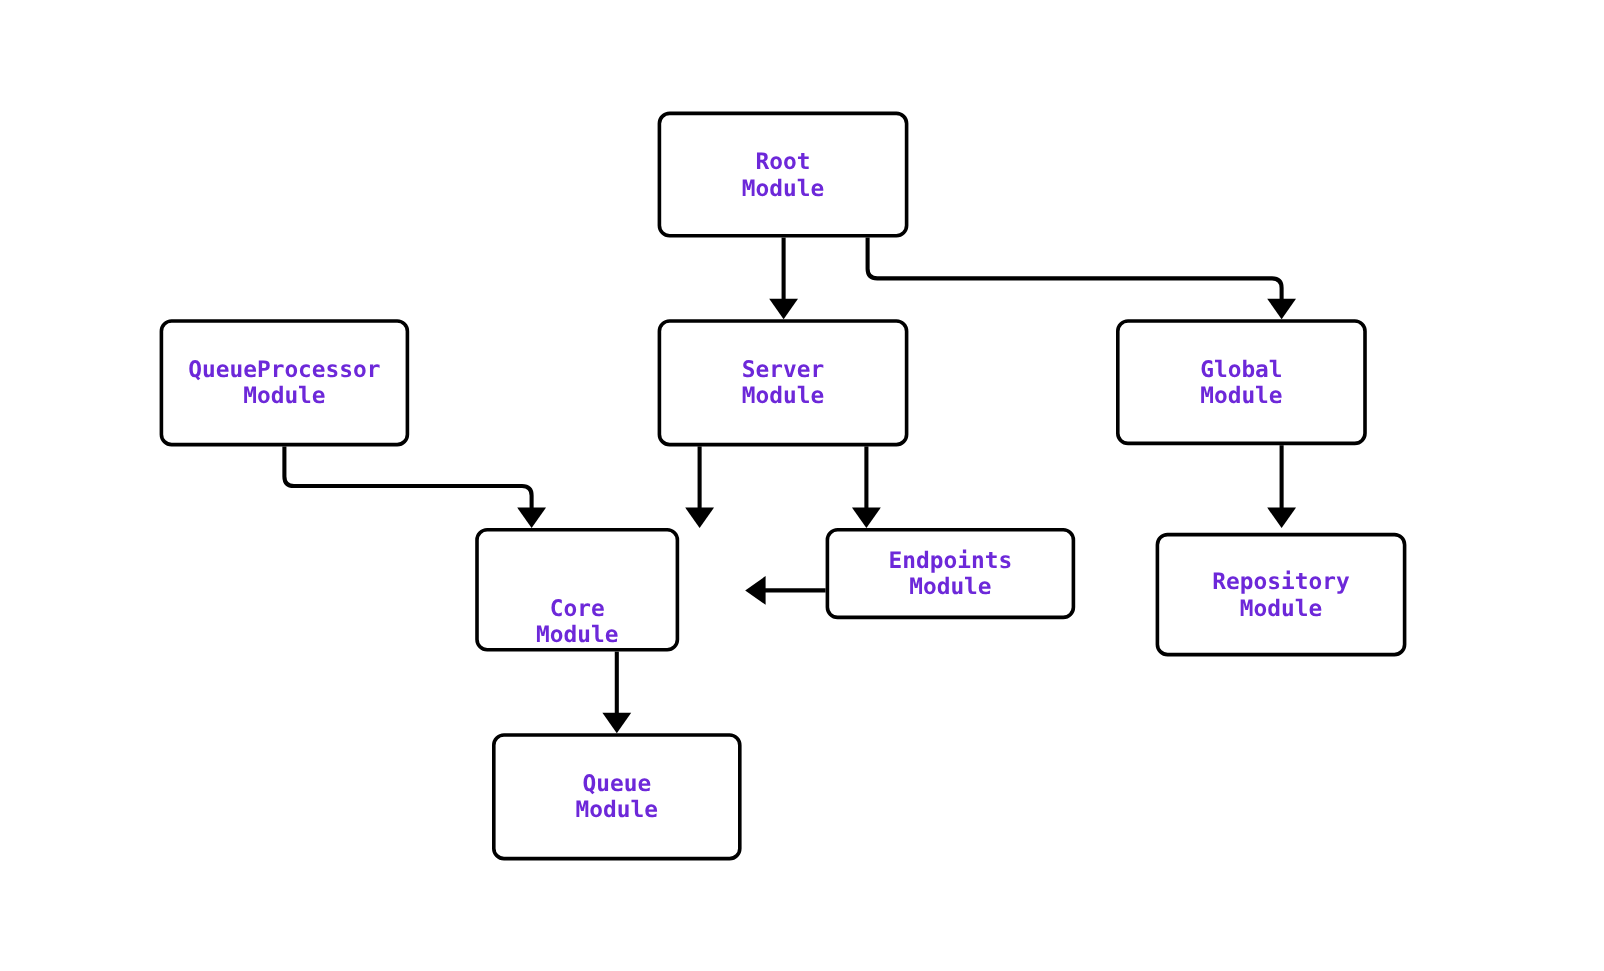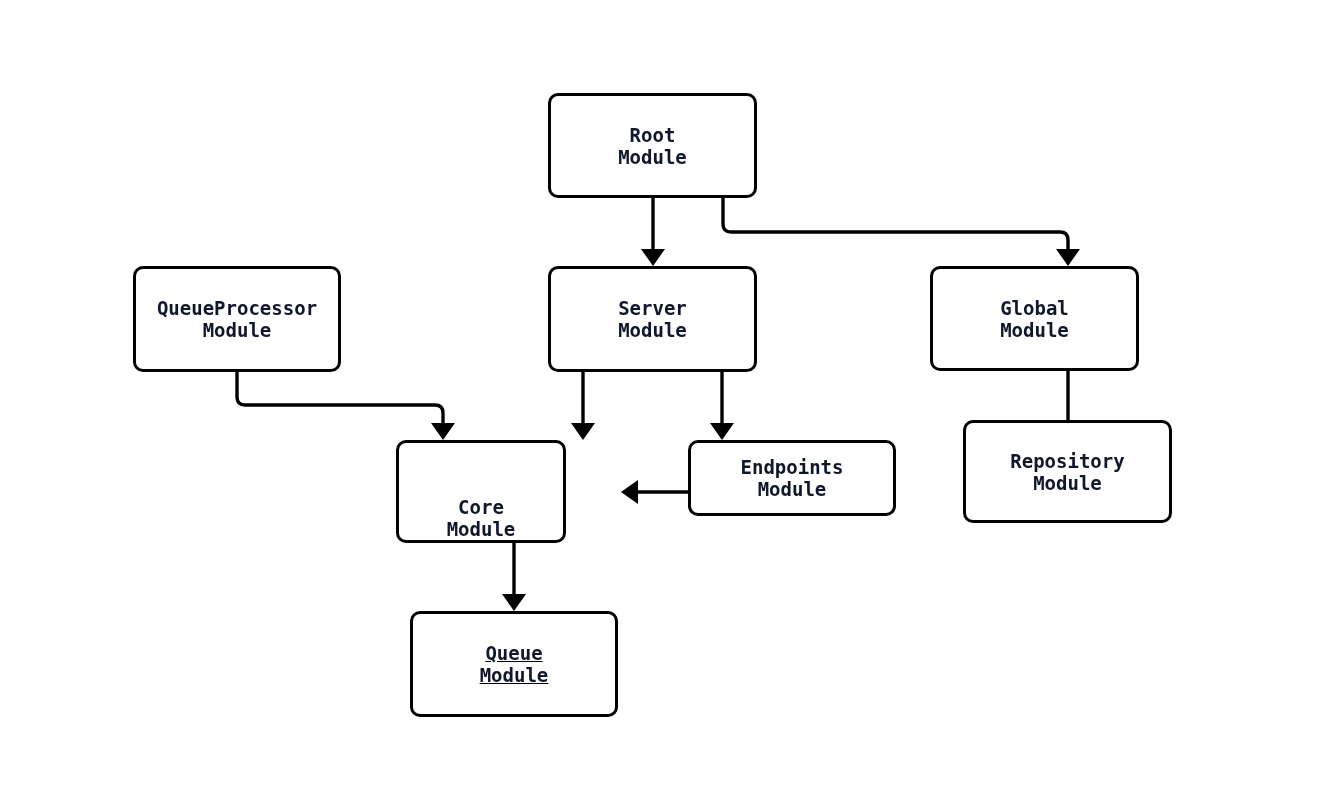--- a/index.html
+++ b/index.html
@@ -41,32 +41,32 @@
     border-radius: 10px;
     display: flex;
     align-items: center;
     justify-content: center;
     text-align: center;
   }
   .node-label {
     font-weight: bold;
     font-size: 19px;
     line-height: 22px;
-    color: #0f172a;
+    color: #6d28d9;
     white-space: pre-line;
   }
   
   .node-root          { left: 548px; top:  93px; width: 209px; height: 105px; }
   .node-queue-processor { left: 133px; top: 266px; width: 208px; height: 106px; }
   .node-server        { left: 548px; top: 266px; width: 209px; height: 106px; }
   .node-global        { left: 930px; top: 266px; width: 209px; height: 105px; }
   .node-core          { left: 396px; top: 440px; width: 170px; height: 103px; align-items: flex-end; }
   .node-endpoints     { left: 688px; top: 440px; width: 208px; height: 76px; }
-  .node-repository    { left: 963px; top: 420px; width: 209px; height: 103px; }
-  .node-queue         { left: 410px; top: 611px; width: 208px; height: 106px; text-decoration: underline; }
+  .node-repository    { left: 963px; top: 444px; width: 209px; height: 103px; }
+  .node-queue         { left: 410px; top: 611px; width: 208px; height: 106px; }
 </style>
 </head>
 <body>
 
 <div class="canvas">
 
   <svg class="edges-layer" viewBox="0 0 1337 809" xmlns="http://www.w3.org/2000/svg">
 
     <g>
       <path class="edge-line" d="M653,198 L653,250"></path>

